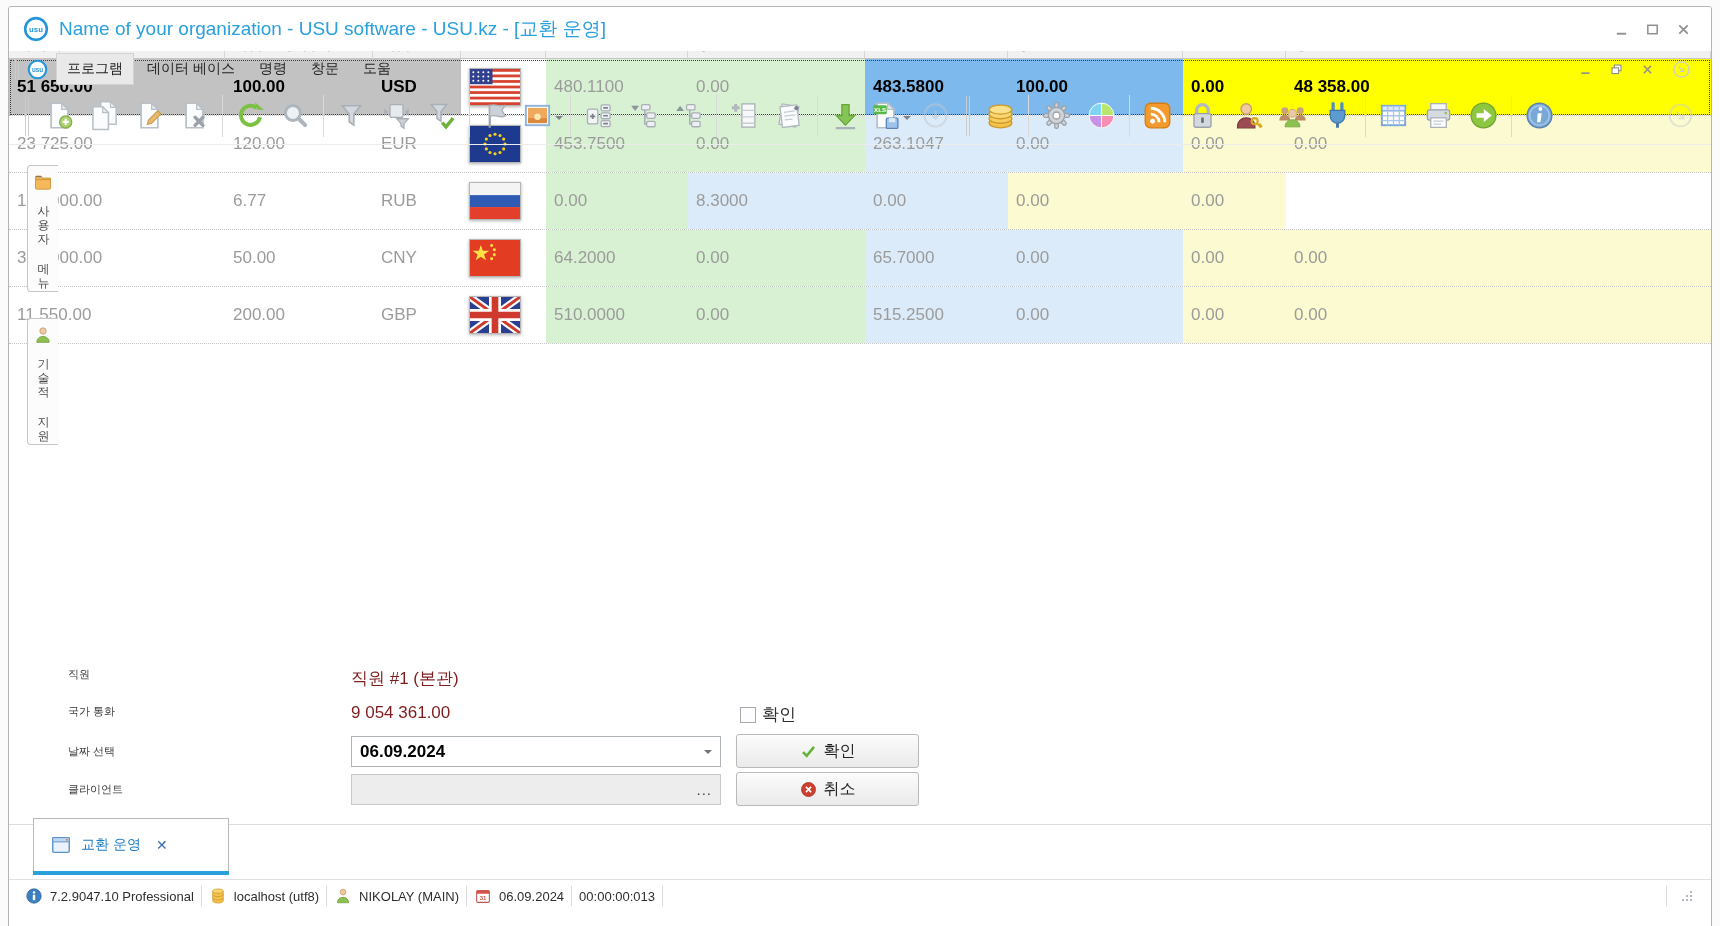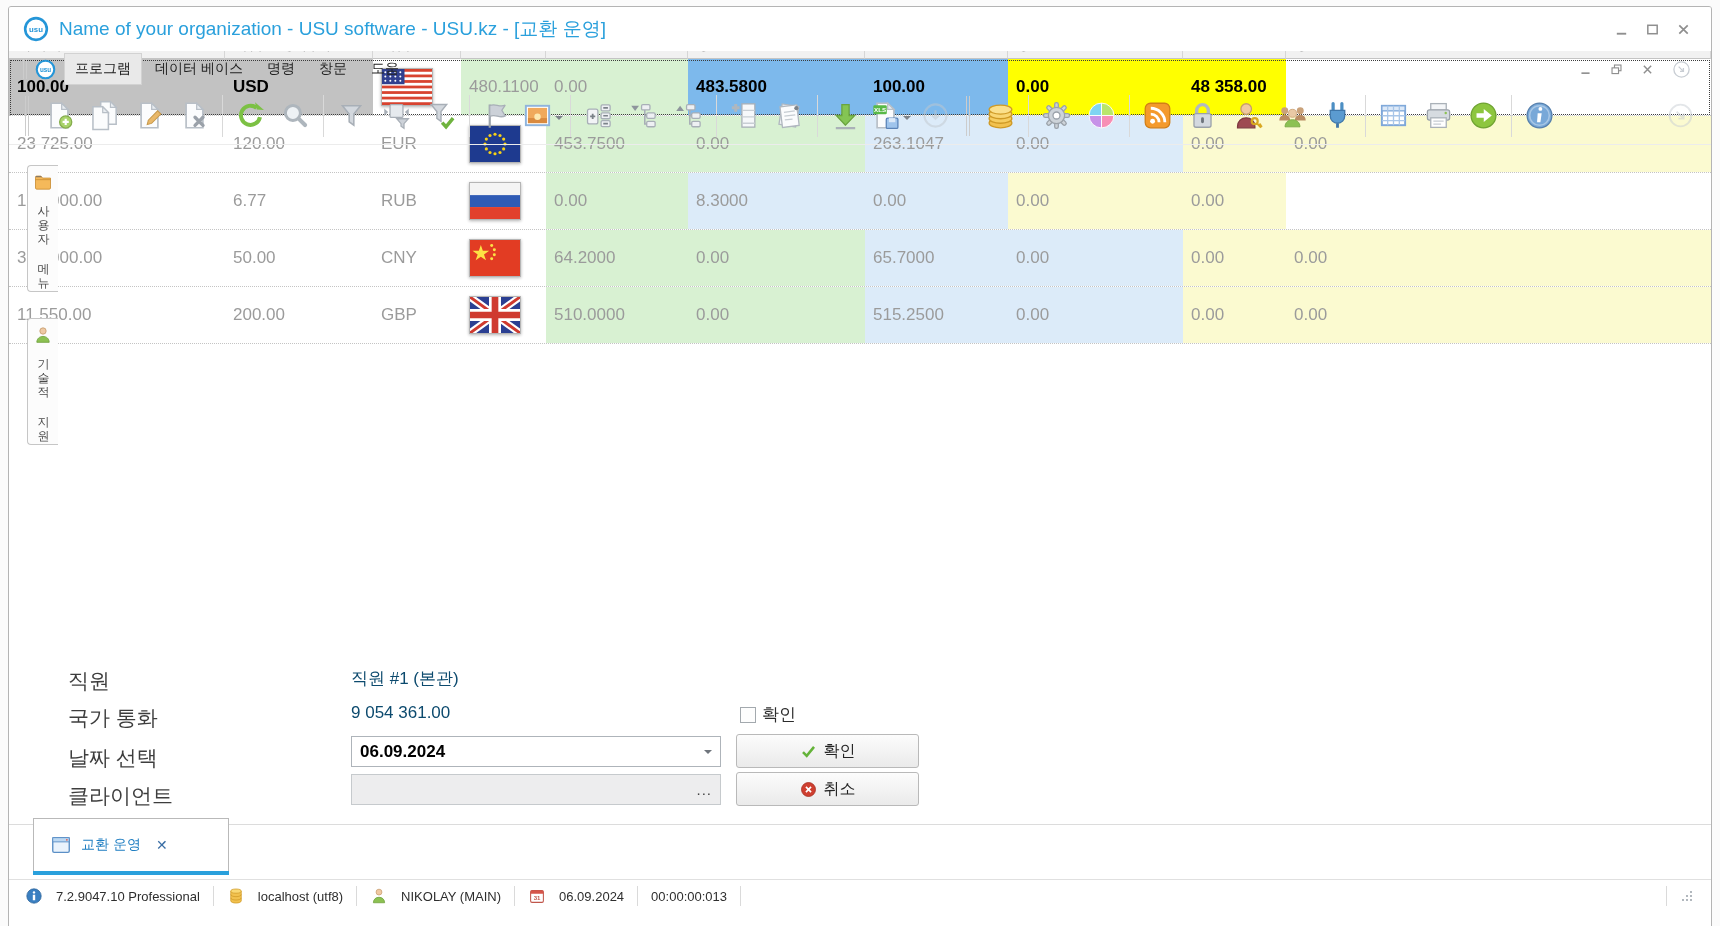--- a/index.html
+++ b/index.html
@@ -8,21 +8,21 @@
             border:1px solid #b4b4b4; border-radius:3px; overflow:hidden; }
 
   
   .titlebar { position:absolute; left:0; top:0; right:0; height:44px; display:flex; align-items:center; padding-left:14px; background:#fff; }
   .titlebar .logo svg { width:26px; height:26px; display:block; }
   .title-text { margin-left:10px; font-size:19px; color:var(--accent-blue,#2aa0dc); white-space:nowrap; }
   .win-controls { position:absolute; right:20px; top:15px; display:flex; gap:16px; align-items:center; }
   .win-controls .wc svg { width:15px; height:15px; display:block; }
 
   
-  .menubar { position:absolute; left:0; top:44px; right:0; height:36px; display:flex; align-items:center; padding:0 12px 0 14px; }
+  .menubar { position:absolute; left:0; top:44px; right:0; height:36px; display:flex; align-items:center; padding:0 12px 0 6px; }
   .vgrip { width:4px; height:20px; border-left:1px solid #cccccc; border-right:1px solid #cccccc; margin-right:8px; }
   .vgrip.tall { height:40px; margin:0 8px; }
   .menubar .mlogo svg { width:21px; height:21px; display:block; margin-right:8px; }
   .menu-items { display:flex; align-items:center; }
   .mitem { font-size:14px; color:#222; padding:6px 10px; margin-right:2px; border:1px solid transparent; cursor:default; }
   .mitem.active { background:#e9e9e9; border-color:#d2d2d2; }
   .menu-right { margin-left:auto; display:flex; align-items:center; gap:18px; padding-right:8px; }
   .menu-right .wc svg { width:13px; height:13px; display:block; }
   .menu-right .wc.circ svg { width:19px; height:19px; }
 
@@ -60,22 +60,22 @@
   .row .nat  { background:var(--national-column,#fbfad0); }
   .row.sel .cur  { background:var(--selected-currency,#c2c2c2); color:#000; font-weight:bold; }
   .row.sel .flagc{ background:#fff; }
   .row.sel .sell { background:var(--selected-row-sell,#7db9ec); color:#000; font-weight:bold; }
   .row.sel .nat  { background:var(--selected-row-national,#ffff00); color:#000; font-weight:bold; }
   .row.sel { outline:1.5px dotted #3c3c3c; outline-offset:-2px; }
   .flagbox { width:52px; height:38px; border:1px solid #b5b5b5; box-shadow:0 1px 3px rgba(0,0,0,.3); display:block; background:#fff; }
   .flagbox svg { width:100%; height:100%; display:block; }
 
   
-  .flabel { position:absolute; left:59px; font-size:21px; color:#3d3d3d; }
-  .fvalue { position:absolute; left:342px; font-size:17px; color:#0c4a6e; }
+  .flabel { position:absolute; left:59px; font-size:11px; color:#3d3d3d; }
+  .fvalue { position:absolute; left:342px; font-size:17px; color:#7f1d1d; }
   .fvalue.bold { font-weight:normal; }
   .finput { position:absolute; left:342px; width:370px; height:31px; border:1px solid #aeb4ba; background:#fff;
             display:flex; align-items:center; padding:0 8px; font-size:17px; }
   .finput.combo .caret { margin-left:auto; width:0; height:0; border:4.5px solid transparent; border-top-color:#6f757c; margin-top:5px; }
   .finput.gray { background:#ededee; border-color:#c6cacd; color:#555; }
   .finput .ellipsis { margin-left:auto; font-size:15px; color:#444; letter-spacing:1px; }
   .fbtn { position:absolute; left:727px; width:183px; height:34px; border:1px solid #b9b9b9; border-radius:3px;
           background:linear-gradient(#fcfcfc,#eaeaea); display:flex; align-items:center; justify-content:center; gap:7px;
           font-size:16px; color:#222; }
   .fbtn svg { width:17px; height:17px; }
@@ -87,21 +87,21 @@
   .tabstrip-line { position:absolute; left:0; right:0; top:817px; height:1px; background:#dcdcdc; }
   .doc-tab { position:absolute; left:24px; top:811px; width:196px; height:57px; background:#fff;
              border:1px solid #b9b9b9; border-bottom:none; display:flex; align-items:center; gap:9px; padding:0 12px 4px 16px; }
   .doc-tab .ticon svg { width:22px; height:22px; display:block; }
   .doc-tab .tlabel { font-size:14px; color:#1f7ec2; }
   .doc-tab .tclose { font-size:14px; color:#3a6ea5; font-weight:bold; margin-left:6px; }
   .doc-tab .underline { position:absolute; left:-1px; right:-1px; bottom:0; height:4px; background:var(--accent-blue,#2aa0dc); }
 
   
   .statusbar { position:absolute; left:0; right:0; top:872px; height:33px; border-top:1px solid #e0e0e0;
-               display:flex; align-items:center; padding:0 16px; font-size:13px; color:#2e2e2e; gap:13px; }
+               display:flex; align-items:center; padding:0 16px; font-size:13px; color:#2e2e2e; gap:7px; }
   .sicon16 svg { width:18px; height:18px; display:block; }
   .ssep { width:1px; height:20px; background:#dadada; }
   .sgrip { margin-left:auto; display:flex; align-items:center; gap:12px; }
   .sgrip svg { width:16px; height:16px; display:block; }
 </style>
 </head>
 <body>
 
 <div id="window">
 
@@ -483,20 +483,21 @@
         <div class="hcell">깃발</div>
         <div class="hcell">환율</div>
         <div class="hcell">양</div>
         <div class="hcell">환율</div>
         <div class="hcell">양</div>
         <div class="hcell">할인</div>
         <div class="hcell">양</div>
       </div>
     <div>
         <div class="grid row sel">
+          <div class="cell cur">51 650.00</div>
           <div class="cell cur">100.00</div>
           <div class="cell cur">USD</div>
           <div class="cell flagc">
             <span class="flagbox">
               <svg viewBox="0 0 30 22" preserveAspectRatio="none">
                 <rect width="30" height="22" fill="#fff"></rect>
                 <rect x="0" y="0.00" width="30" height="1.69" fill="#d8432f"></rect>
                 <rect x="0" y="3.38" width="30" height="1.69" fill="#d8432f"></rect>
                 <rect x="0" y="6.77" width="30" height="1.69" fill="#d8432f"></rect>
                 <rect x="0" y="10.15" width="30" height="1.69" fill="#d8432f"></rect>

